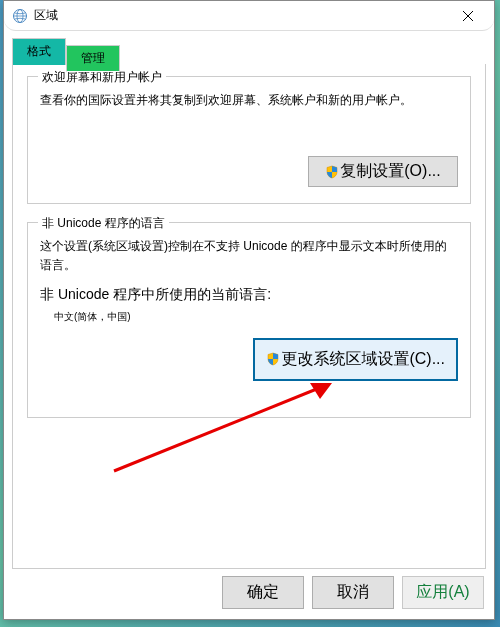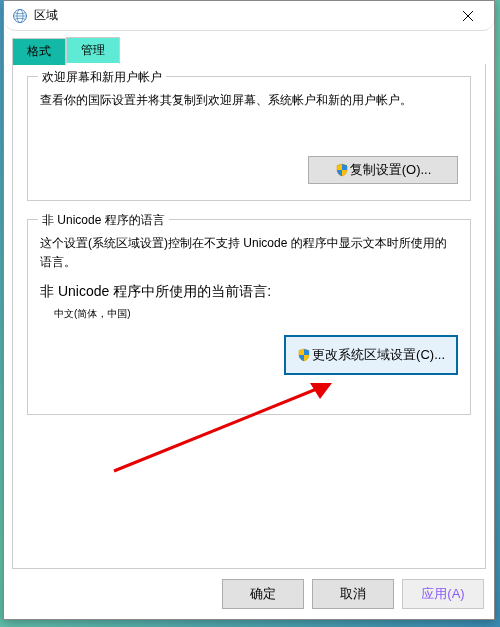--- a/index.html
+++ b/index.html
@@ -52,23 +52,23 @@
       padding: 4px 14px;
       border: 1px solid #ccc;
       border-bottom: none;
       background: #14b8a6;
       font-size: 12px;
       cursor: default;
       position: relative;
       top: 1px;
     }
     .tab.active {
-      background: #5eead4;
+      background: #22c55e;
       border-bottom: 1px solid #fff;
-      top: 0;
+      top: 8px;
     }
 
     .content {
       margin: 0 8px 8px 8px;
       border: 1px solid #ccc;
       padding: 12px 14px;
       height: 506px;
       position: relative;
     }
 
@@ -101,21 +101,21 @@
     }
     .btn-row {
       display: flex;
       justify-content: flex-end;
     }
     .win-btn {
       min-width: 150px;
       padding: 4px 12px;
       border: 1px solid #adadad;
       background: #e1e1e1;
-      font-size: 13px;
+      font-size: 16px;
       font-family: inherit;
       display: flex;
       align-items: center;
       justify-content: center;
       gap: 1px;
       cursor: default;
     }
     .win-btn.focused {
       border: 2px solid #0369a1;
       padding: 9px 11px;
@@ -135,21 +135,21 @@
       display: flex;
       justify-content: flex-end;
       gap: 8px;
     }
     .footer .win-btn {
       min-width: 82px;
       padding: 5px 10px;
       justify-content: center;
     }
     .footer .win-btn.disabled {
-      color: #8b5cf6;
+      color: #15803d;
       background: #efefef;
       border-color: #c8c8c8;
     }
 
     .arrow {
       position: absolute;
       pointer-events: none;
       left: 100px; top: 310px;
       width: 250px; height: 170px;
     }

